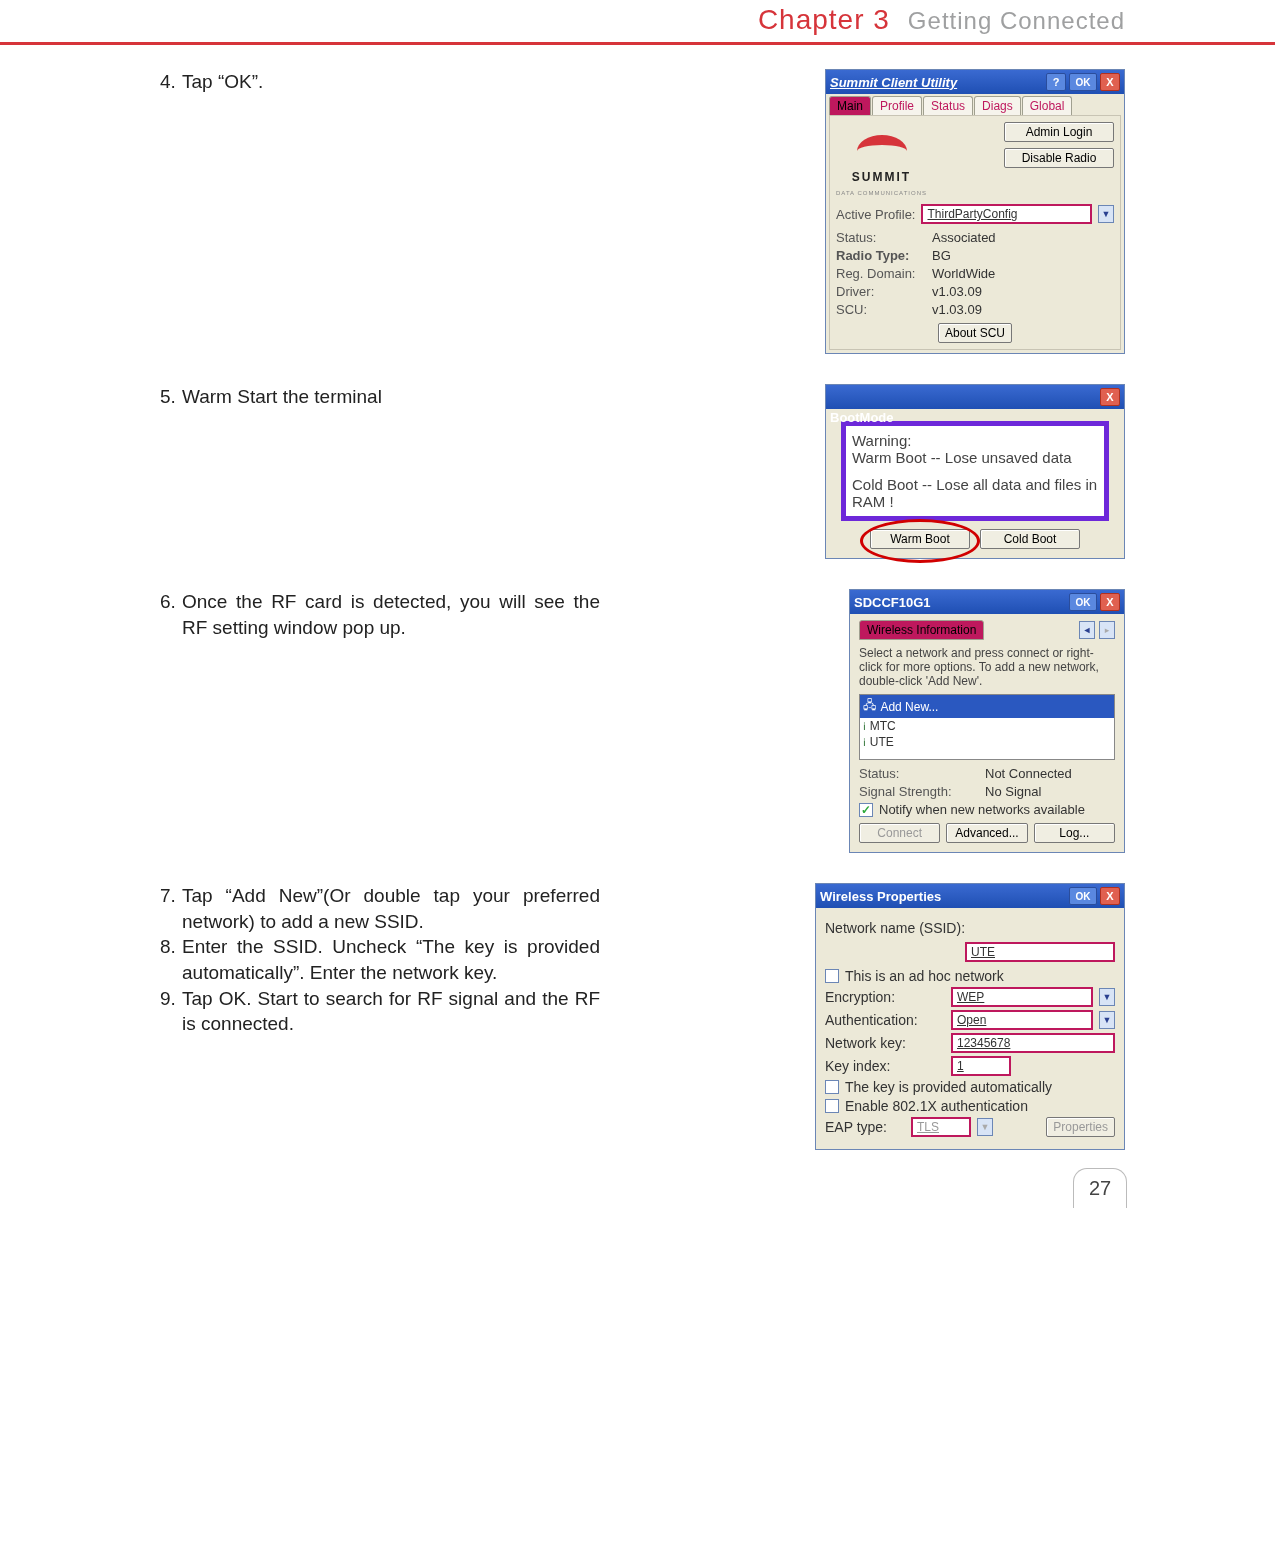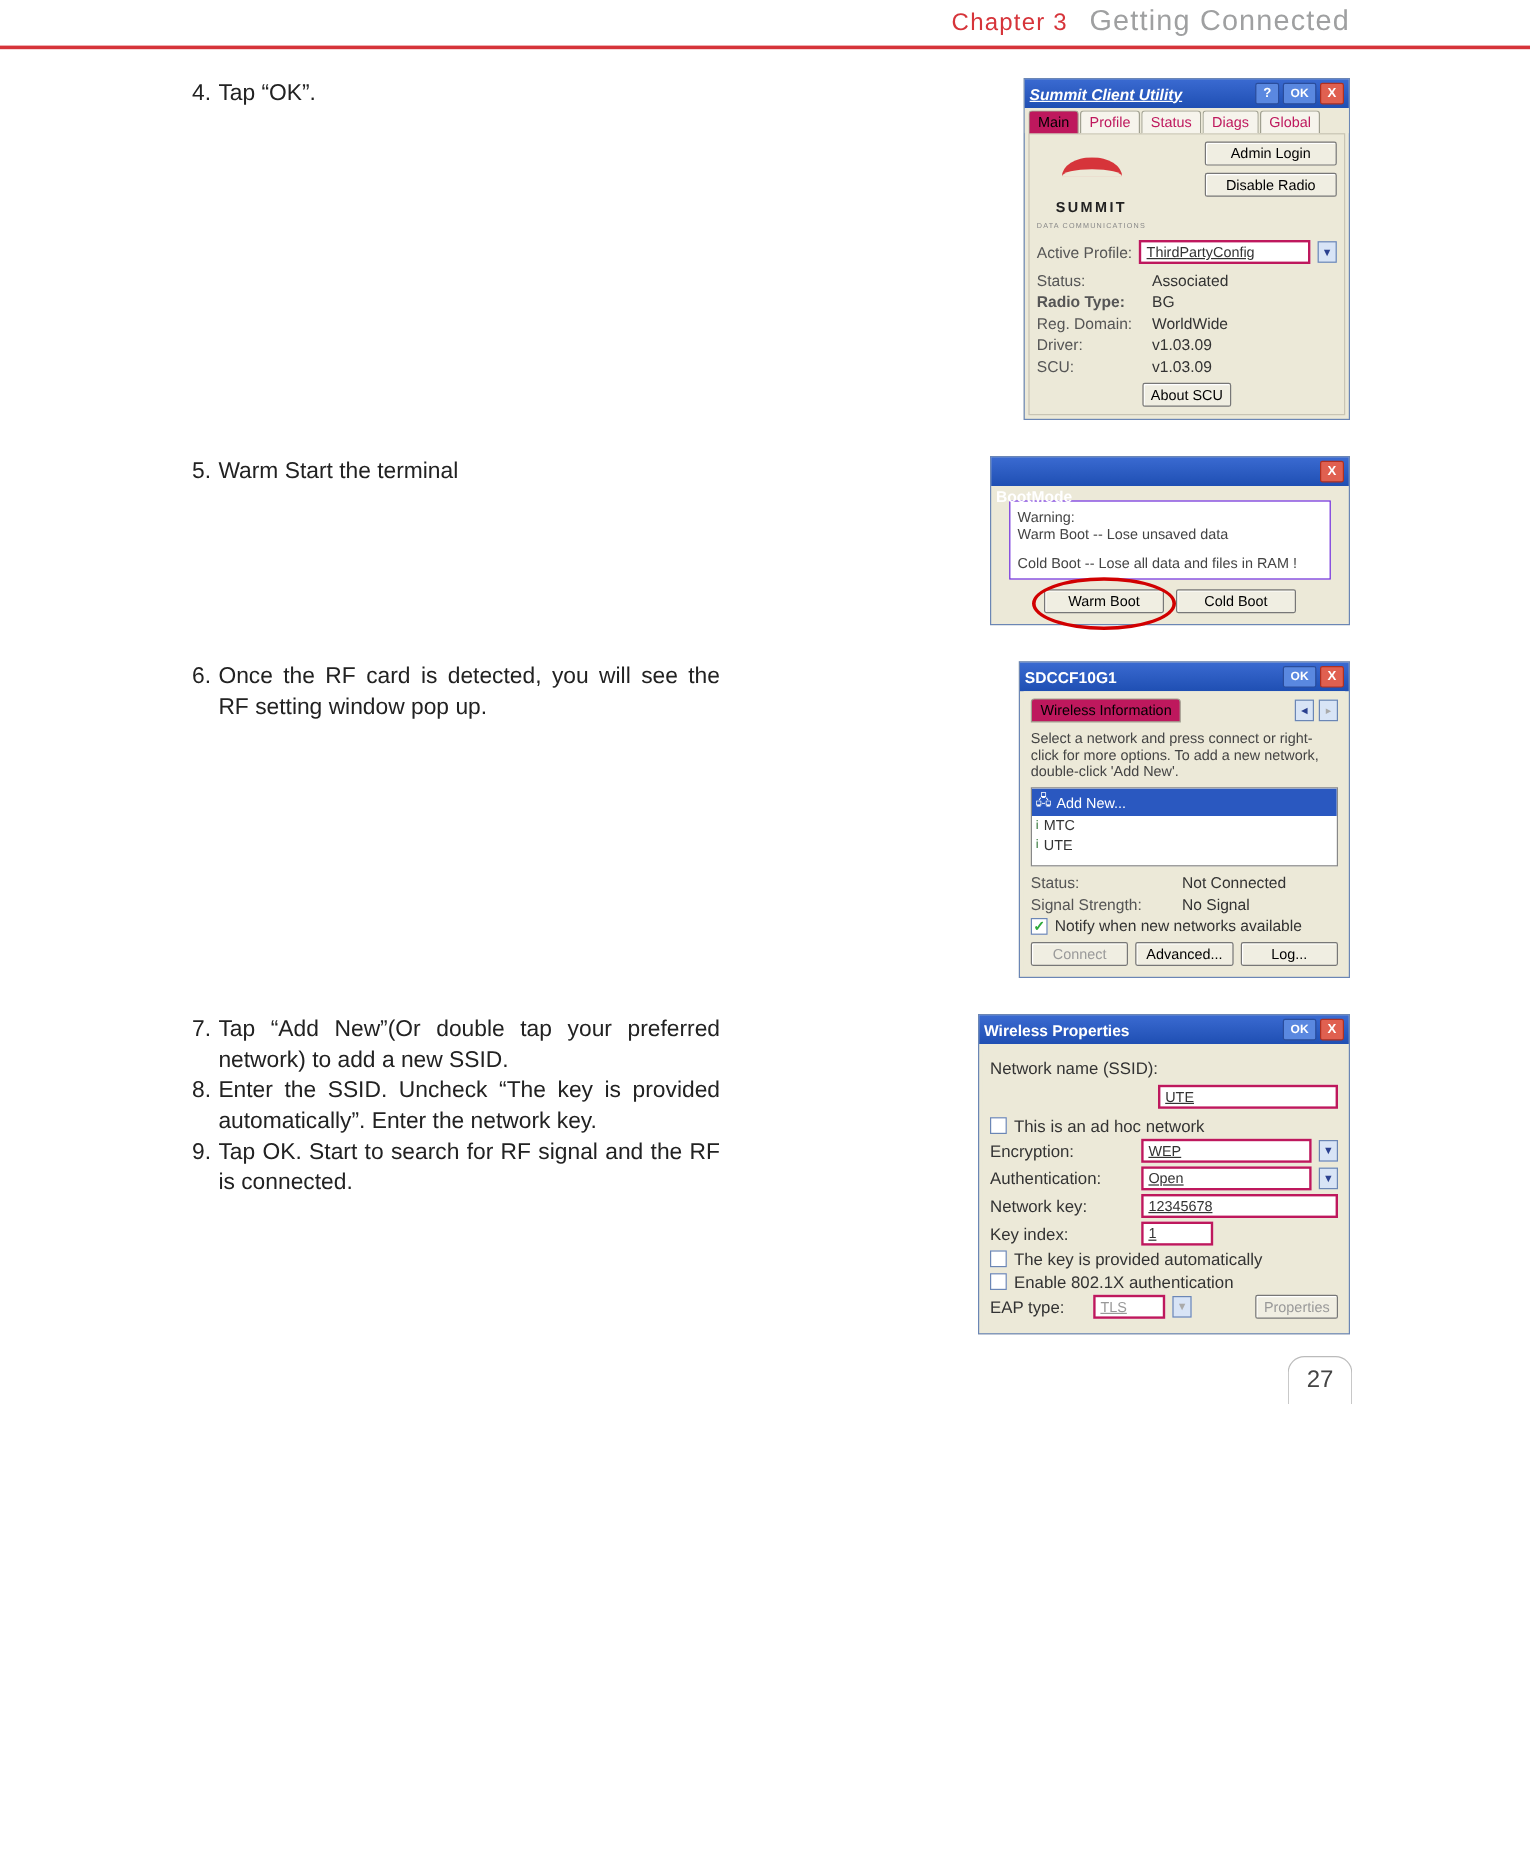--- a/index.html
+++ b/index.html
@@ -13,21 +13,21 @@
     display: flex;
     justify-content: flex-end;
     align-items: baseline;
     padding: 4px 150px 6px 0;
     gap: 18px;
     font-family: "Verdana", Arial, sans-serif;
     letter-spacing: 1px;
   }
   .chapter-left {
     color: #d6343a;
-    font-size: 20px;
+    font-size: 28px;
   }
   .chapter-right {
     color: #9fa0a1;
     font-size: 24px;
   }
   .redline {
     height: 3px;
     background: #d6343a;
     width: 100%;
   }
@@ -136,22 +136,22 @@
     display: flex; flex-direction: column; align-items: center; justify-content: center;
   }
   .logo-swoosh {
     width: 50px; height: 16px; border-top: 10px solid #d6343a;
     border-radius: 50% 50% 0 0 / 100% 100% 0 0;
   }
   .logo-text { font-size: 12px; font-weight: bold; letter-spacing: 2px; color: #222; }
   .logo-sub { font-size: 6px; color: #888; letter-spacing: 1px; }
   
   .boot-inner {
-    background: #fff; border: 1px solid #6d28d9; margin: 6px; padding: 6px;
-    font-size: 12px; color: #444;
+    background: #fff; border: 5px solid #6d28d9; margin: 6px; padding: 6px;
+    font-size: 15px; color: #444;
   }
   .ellipse {
     border: 3px solid #d10000; border-radius: 50%;
     width: 120px; height: 44px;
     position: absolute;
     left: -10px; top: -10px;
     pointer-events: none;
   }
   
   .netlist {
@@ -187,21 +187,21 @@
 <div class="content">
 
   <div class="step-row">
     <div class="step-text">
       <div class="ol-item">
           <span class="ol-num">4.</span>
         <span class="ol-body">Tap “OK”.</span>
         </div>
     </div>
     <div class="screenshot">
-      <div class="win" style="width:272px;">
+      <div class="win" style="width:300px;">
         <div class="titlebar">
           <span class="t-title">Summit Client Utility</span>
           <span class="tb-btn">?</span>
           <span class="tb-btn ok">OK</span>
           <span class="tb-btn close">X</span>
         </div>
         <div class="tabs">
           <div class="tab active">Main</div>
           <div class="tab">Profile</div>
           <div class="tab">Status</div>

